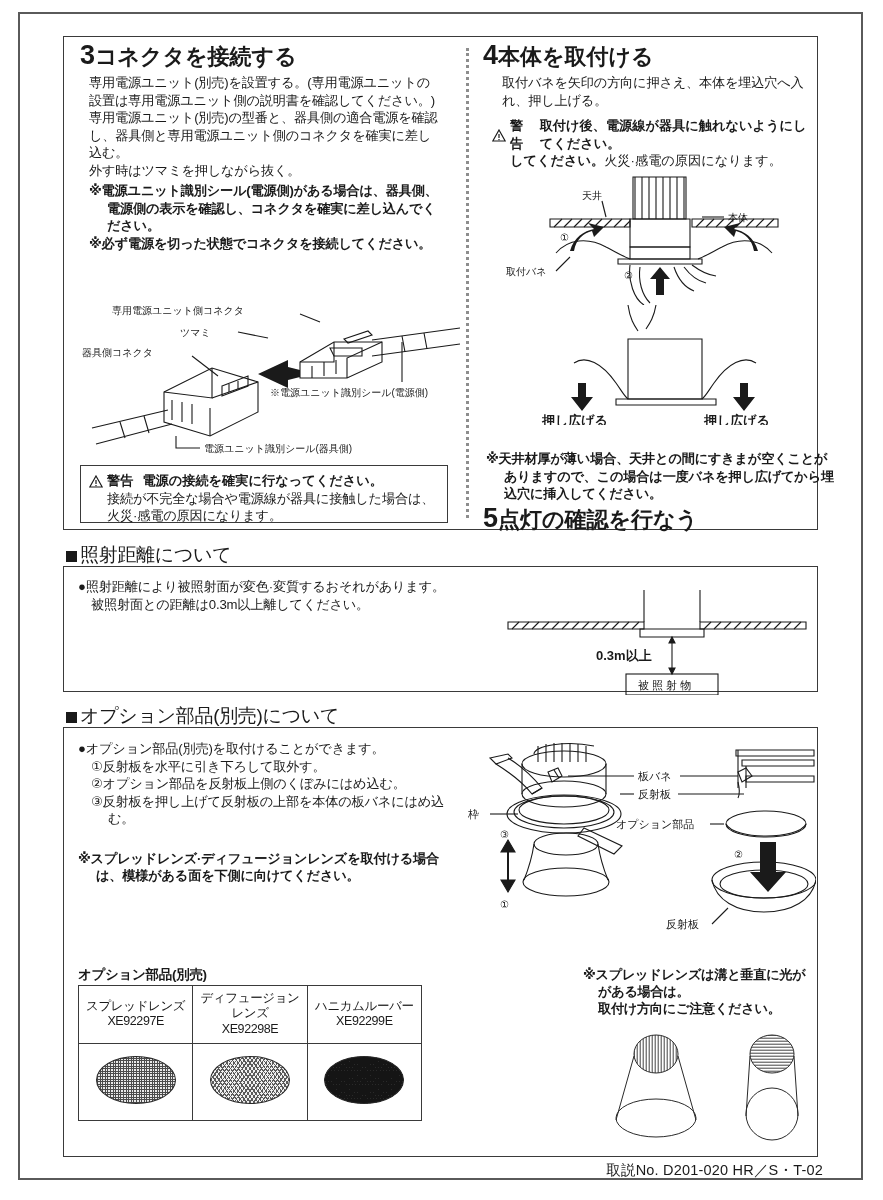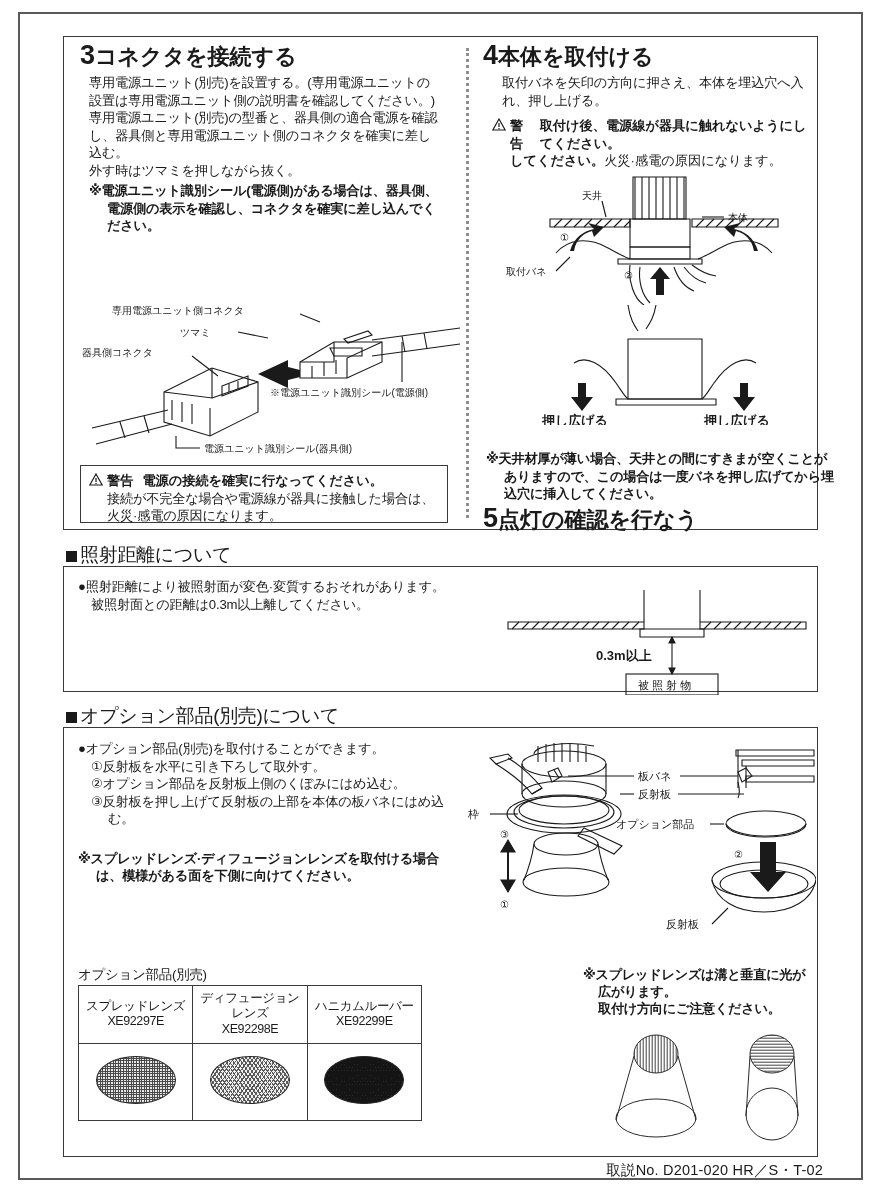--- a/index.html
+++ b/index.html
@@ -68,21 +68,21 @@
   .body-txt {
     font-size: 13.2px;
     line-height: 1.33;
     letter-spacing: -0.2px;
   }
   .body-txt.bold { font-weight: bold; }
   .hang { padding-left: 18px; text-indent: -18px; }
 
   .warn-row {
     display: flex;
-    align-items: flex-start;
+    align-items: center;
     font-size: 13.2px;
     line-height: 1.33;
   }
   .warn-tri {
     flex: 0 0 auto;
     margin-right: 4px;
     margin-top: 1px;
   }
   .warn-word { font-weight: bold; margin-right: 9px; }
   .warn-strong { font-weight: bold; }
@@ -126,21 +126,21 @@
 
   
   #opt-head  { left: 66px; top: 703px; }
   #opt-box   { left: 63px; top: 727px; width: 755px; height: 430px; }
   #opt-text  { position: absolute; left: 78px; top: 740px; width: 380px; }
   #fig-opt   { position: absolute; left: 466px; top: 732px; width: 350px; height: 215px; }
 
   
   #parts-label {
     position: absolute; left: 78px; top: 966px;
-    font-size: 13.5px; font-weight: normal; letter-spacing: -0.3px;
+    font-size: 13.5px; font-weight: bold; letter-spacing: -0.3px;
   }
   #parts-table {
     position: absolute; left: 78px; top: 985px;
     width: 344px;
     border-collapse: collapse;
     table-layout: fixed;
   }
   #parts-table td {
     border: 1.2px solid #3a3a3a;
     text-align: center;
@@ -211,20 +211,21 @@
   <div class="step-head" id="c1-head">
     <span class="step-num">3</span>
     <span class="step-title">コネクタを接続する</span>
   </div>
 
   <div id="c1-body">
     <div class="body-txt">専用電源ユニット(別売)を設置する。(専用電源ユニットの設置は専用電源ユニット側の説明書を確認してください。)</div>
     <div class="body-txt">専用電源ユニット(別売)の型番と、器具側の適合電源を確認し、器具側と専用電源ユニット側のコネクタを確実に差し込む。</div>
     <div class="body-txt">外す時はツマミを押しながら抜く。</div>
     <div class="body-txt bold hang" style="margin-top:3px;">※電源ユニット識別シール(電源側)がある場合は、器具側、電源側の表示を確認し、コネクタを確実に差し込んでください。</div>
+    <div class="body-txt bold hang">※必ず電源を切った状態でコネクタを接続してください。</div>
   </div>
 
   <div id="fig-connector">
     <svg width="390" height="160" viewBox="0 0 390 160">
       <g fill="none" stroke="#1a1a1a" stroke-width="1.1">
 
         <path d="M300 40 L388 28 M300 56 L388 44"></path>
         <path d="M330 36 L333 52 M352 33 L355 49"></path>
 
         <path d="M228 62 L262 42 L310 42 L310 62 L275 78 L228 78 Z"></path>
@@ -507,21 +508,21 @@
       </td>
       <td class="cell">
         <span class="lens-honey"></span>
       </td>
     </tr>
   </tbody>
     </table>
 
   <div id="spread-note">
     <div class="hang">※スプレッドレンズは溝と垂直に光が</div>
-    <div style="padding-left:15px;">広がります。</div>
+    <div style="padding-left:15px;">がある場合は。</div>
     <div style="padding-left:15px;">取付け方向にご注意ください。</div>
   </div>
 
   <div id="fig-spread">
     <svg width="230" height="120" viewBox="0 0 230 120">
       <defs>
         <pattern id="vstripe" width="3" height="3" patternUnits="userSpaceOnUse">
           <path d="M1.2 0 L1.2 3" stroke="#2a2a2a" stroke-width="0.9"></path>
         </pattern>
         <pattern id="hstripe" width="3" height="3" patternUnits="userSpaceOnUse">

